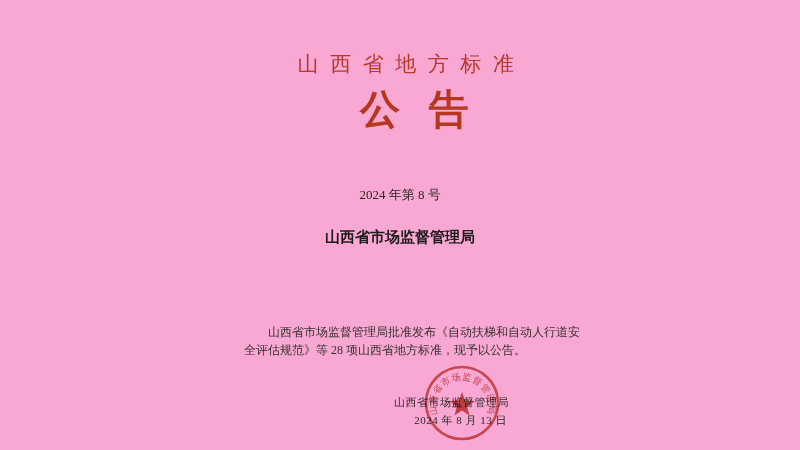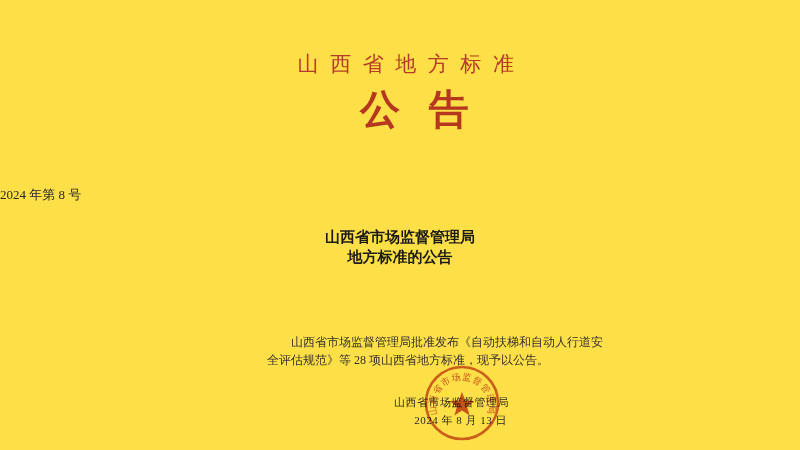--- a/index.html
+++ b/index.html
@@ -4,21 +4,21 @@
 <style>
   html, body {
     margin: 0;
     padding: 0;
     background: #ffffff;
   }
   .page {
     position: relative;
     width: 800px;
     height: 450px;
-    background: #fde047;
+    background: #f9a8d4;
     overflow: hidden;
     font-family: "Liberation Serif", "DejaVu Serif", serif;
     color: #2b2724;
   }
   .std-label {
     position: absolute;
     top: 50px;
     left: 0;
     width: 800px;
     text-align: center;
@@ -38,44 +38,44 @@
     font-weight: bold;
     letter-spacing: 0.72em;
     padding-left: 0.72em;
     color: #b5371f;
   }
   .doc-number {
     position: absolute;
     top: 186px;
     left: 0;
     width: 800px;
+    text-align: center;
     font-size: 13px;
     color: #2a2724;
   }
   .title-block {
     position: absolute;
     top: 227px;
     left: 0;
     width: 800px;
     text-align: center;
     font-size: 15px;
     font-weight: bold;
     line-height: 20px;
     color: #1d1b19;
   }
   .body-block {
     position: absolute;
-    top: 333px;
+    top: 323px;
     left: 244px;
     width: 336px;
     font-size: 12px;
     line-height: 18px;
     color: #38322e;
     text-align: justify;
-    margin-left: 23px;
   }
   .body-line-1 { text-indent: 2em; }
   .signature {
     position: absolute;
     top: 395px;
     right: 291px;
     font-size: 11px;
     letter-spacing: 0.5px;
     color: #2e2a27;
     white-space: nowrap;
@@ -106,21 +106,20 @@
 <div class="page">
 
   <div class="std-label">山西省地方标准</div>
 
   <div class="announce">公告</div>
 
   <div class="doc-number">2024 年第 8 号</div>
 
   <div class="title-block">
     <div>山西省市场监督管理局</div>
-    <div>地方标准的公告</div>
   </div>
 
   <div class="body-block">
     <div class="body-line-1">山西省市场监督管理局批准发布《自动扶梯和自动人行道安</div>
     <div class="body-line-2">全评估规范》等 28 项山西省地方标准，现予以公告。</div>
   </div>
 
   <div class="signature">山西省市场监督管理局</div>
 
   <div class="sign-date">2024 年 8 月 13 日</div>

